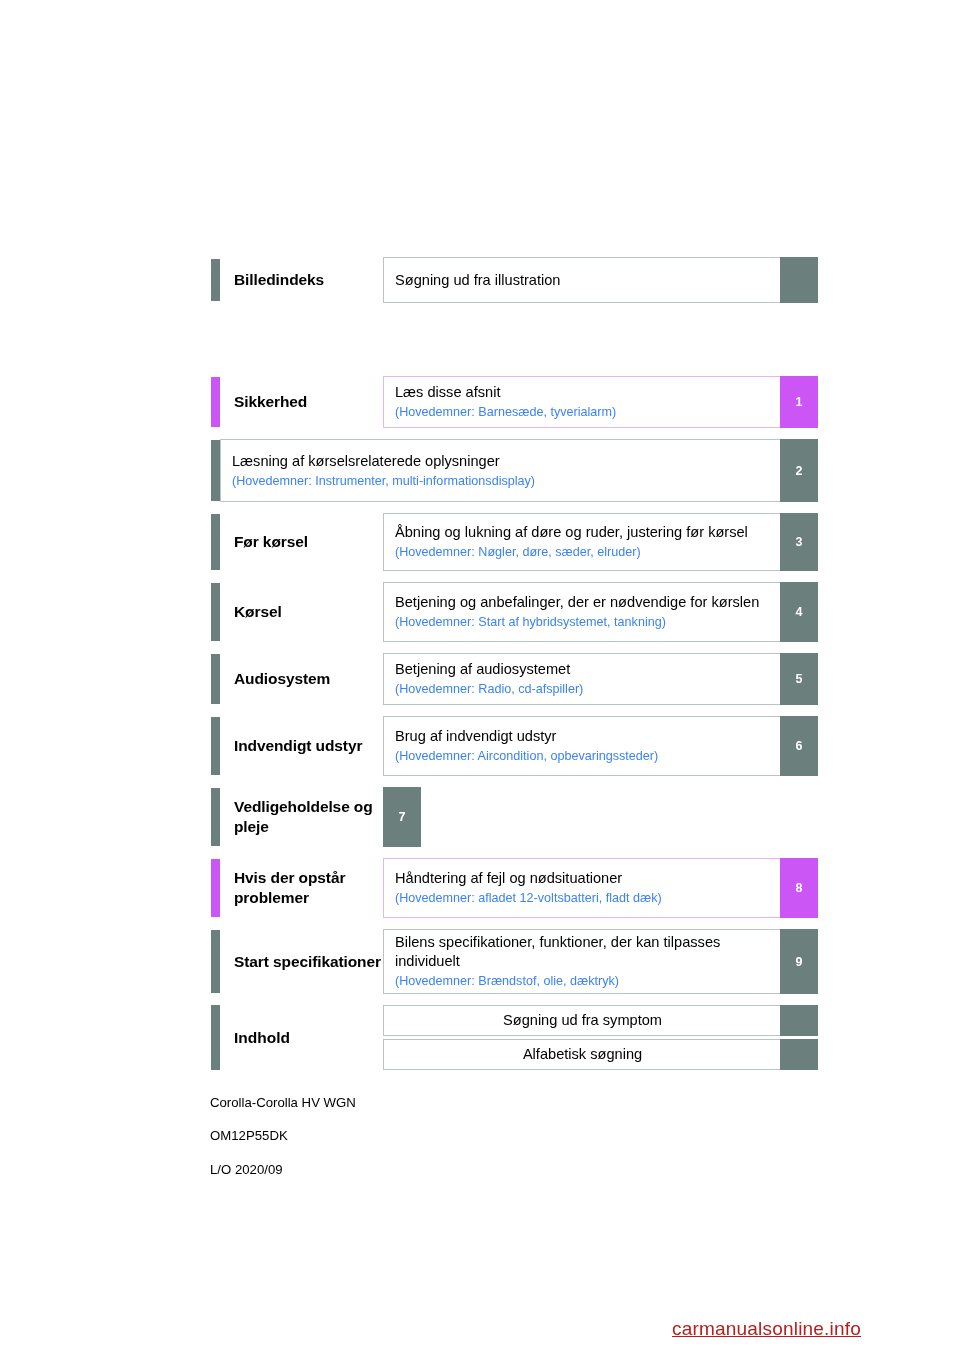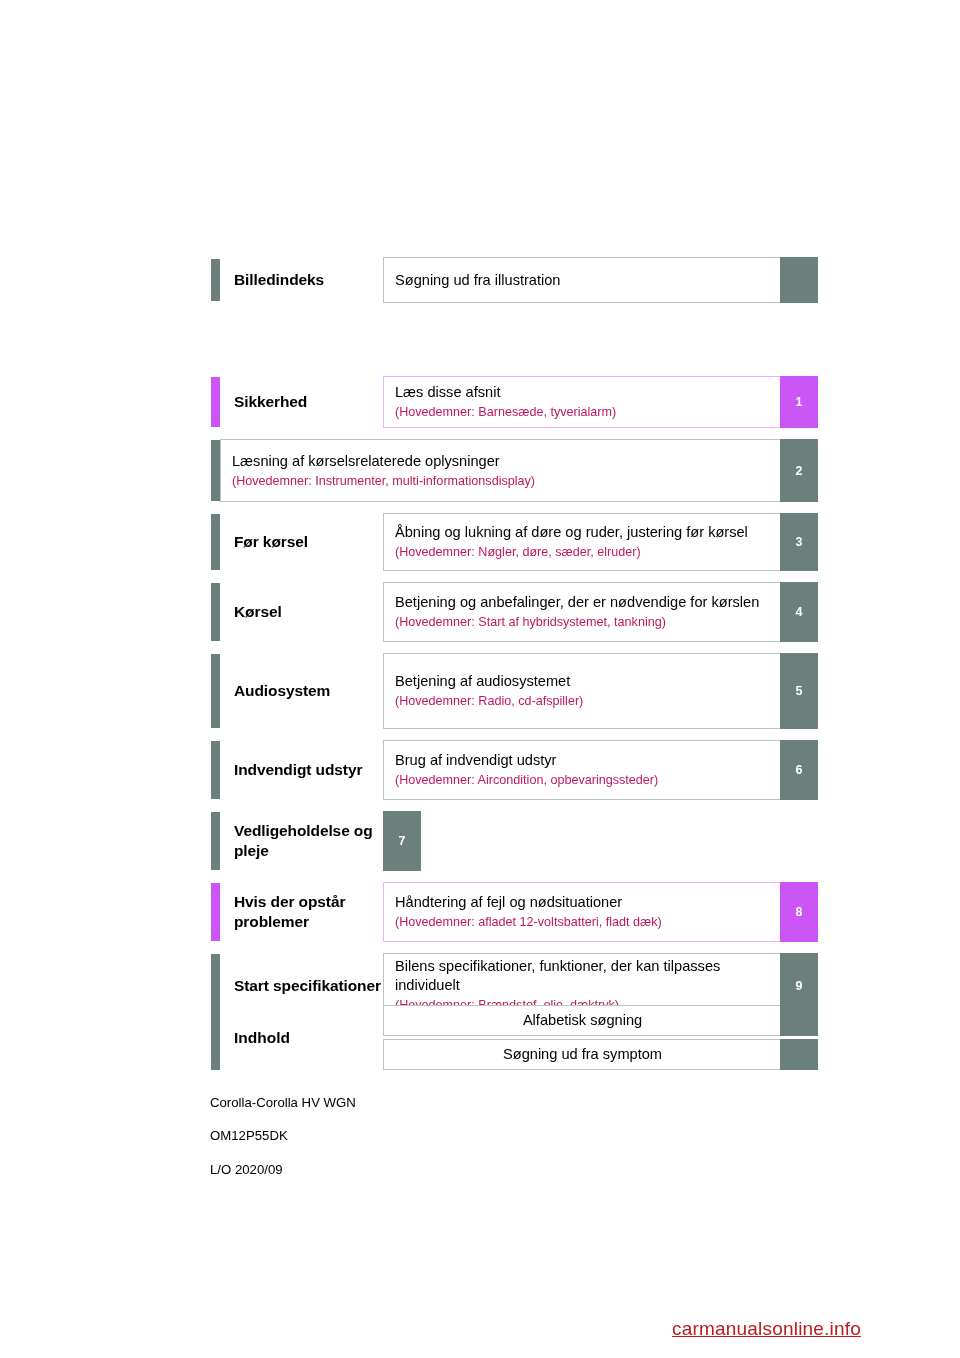--- a/index.html
+++ b/index.html
@@ -77,21 +77,21 @@
   }
 
   .body-main {
     font-size: 14.6px;
     line-height: 1.30;
     color: #000;
   }
   .body-sub {
     font-size: 12.6px;
     line-height: 1.32;
-    color: #be185d;
+    color: #3b82f6;
     margin-top: 2px;
   }
 
   .num-block {
     flex: 0 0 38px;
     width: 38px;
     background: #6b7f7d;
     color: #ffffff;
     font-size: 12.5px;
     font-weight: bold;
@@ -235,21 +235,21 @@
     <div class="chapter-row" style="height:60px;">
       <div class="accent-bar"></div>
       <div class="band-title">Kørsel</div>
       <div class="band-body">
         <div class="body-main">Betjening og anbefalinger, der er nødvendige for kørslen</div>
         <div class="body-sub">(Hovedemner: Start af hybridsystemet, tankning)</div>
       </div>
       <div class="num-block">4</div>
     </div>
 
-    <div class="chapter-row" style="height:76px;">
+    <div class="chapter-row" style="height:52px;">
       <div class="accent-bar"></div>
       <div class="band-title">Audiosystem</div>
       <div class="band-body">
         <div class="body-main">Betjening af audiosystemet</div>
         <div class="body-sub">(Hovedemner: Radio, cd-afspiller)</div>
       </div>
       <div class="num-block">5</div>
     </div>
 
     <div class="chapter-row" style="height:60px;">
@@ -291,28 +291,28 @@
   </div>
 
   <div class="section" id="bottomSection">
     <div class="indhold-wrap">
       <div class="accent-bar" style="height:65px;"></div>
       <div class="indhold-title">Indhold</div>
       <div class="indhold-rows">
 
         <div class="indhold-row">
           <div class="band-body">
-            <div class="body-main">Alfabetisk søgning</div>
+            <div class="body-main">Søgning ud fra symptom</div>
           </div>
           <div class="num-block blank"></div>
         </div>
 
         <div class="indhold-row">
           <div class="band-body">
-            <div class="body-main">Søgning ud fra symptom</div>
+            <div class="body-main">Alfabetisk søgning</div>
           </div>
           <div class="num-block blank"></div>
         </div>
 
       </div>
     </div>
   </div>
 
   <div id="footer">
     <div>Corolla-Corolla HV WGN</div>

